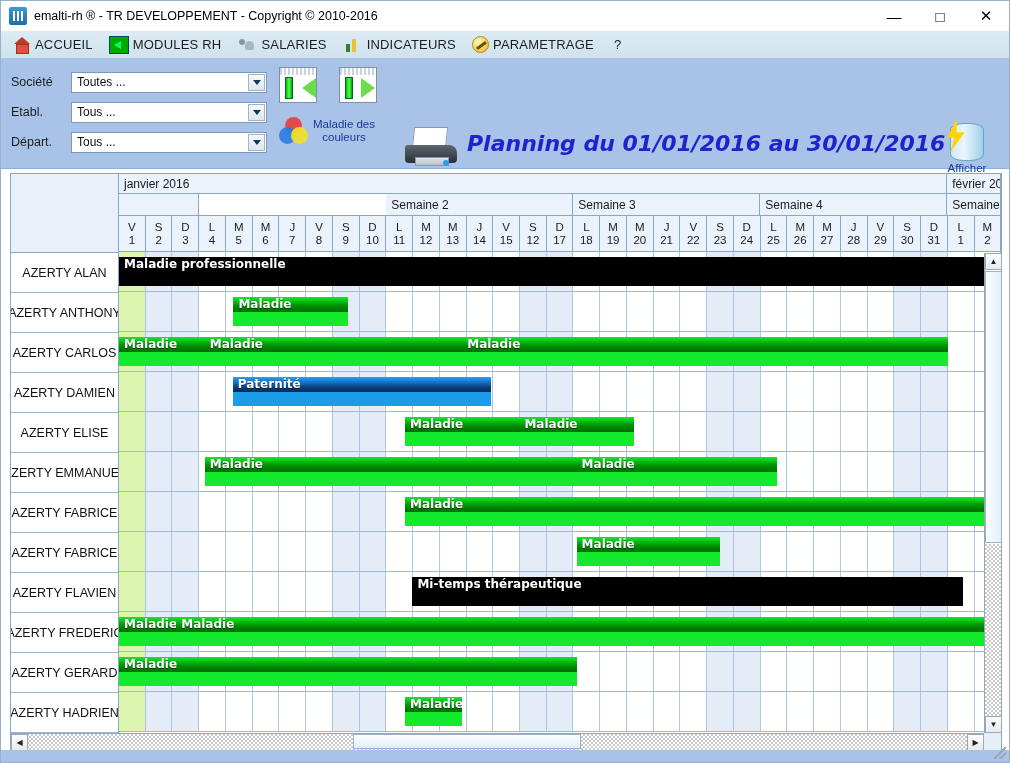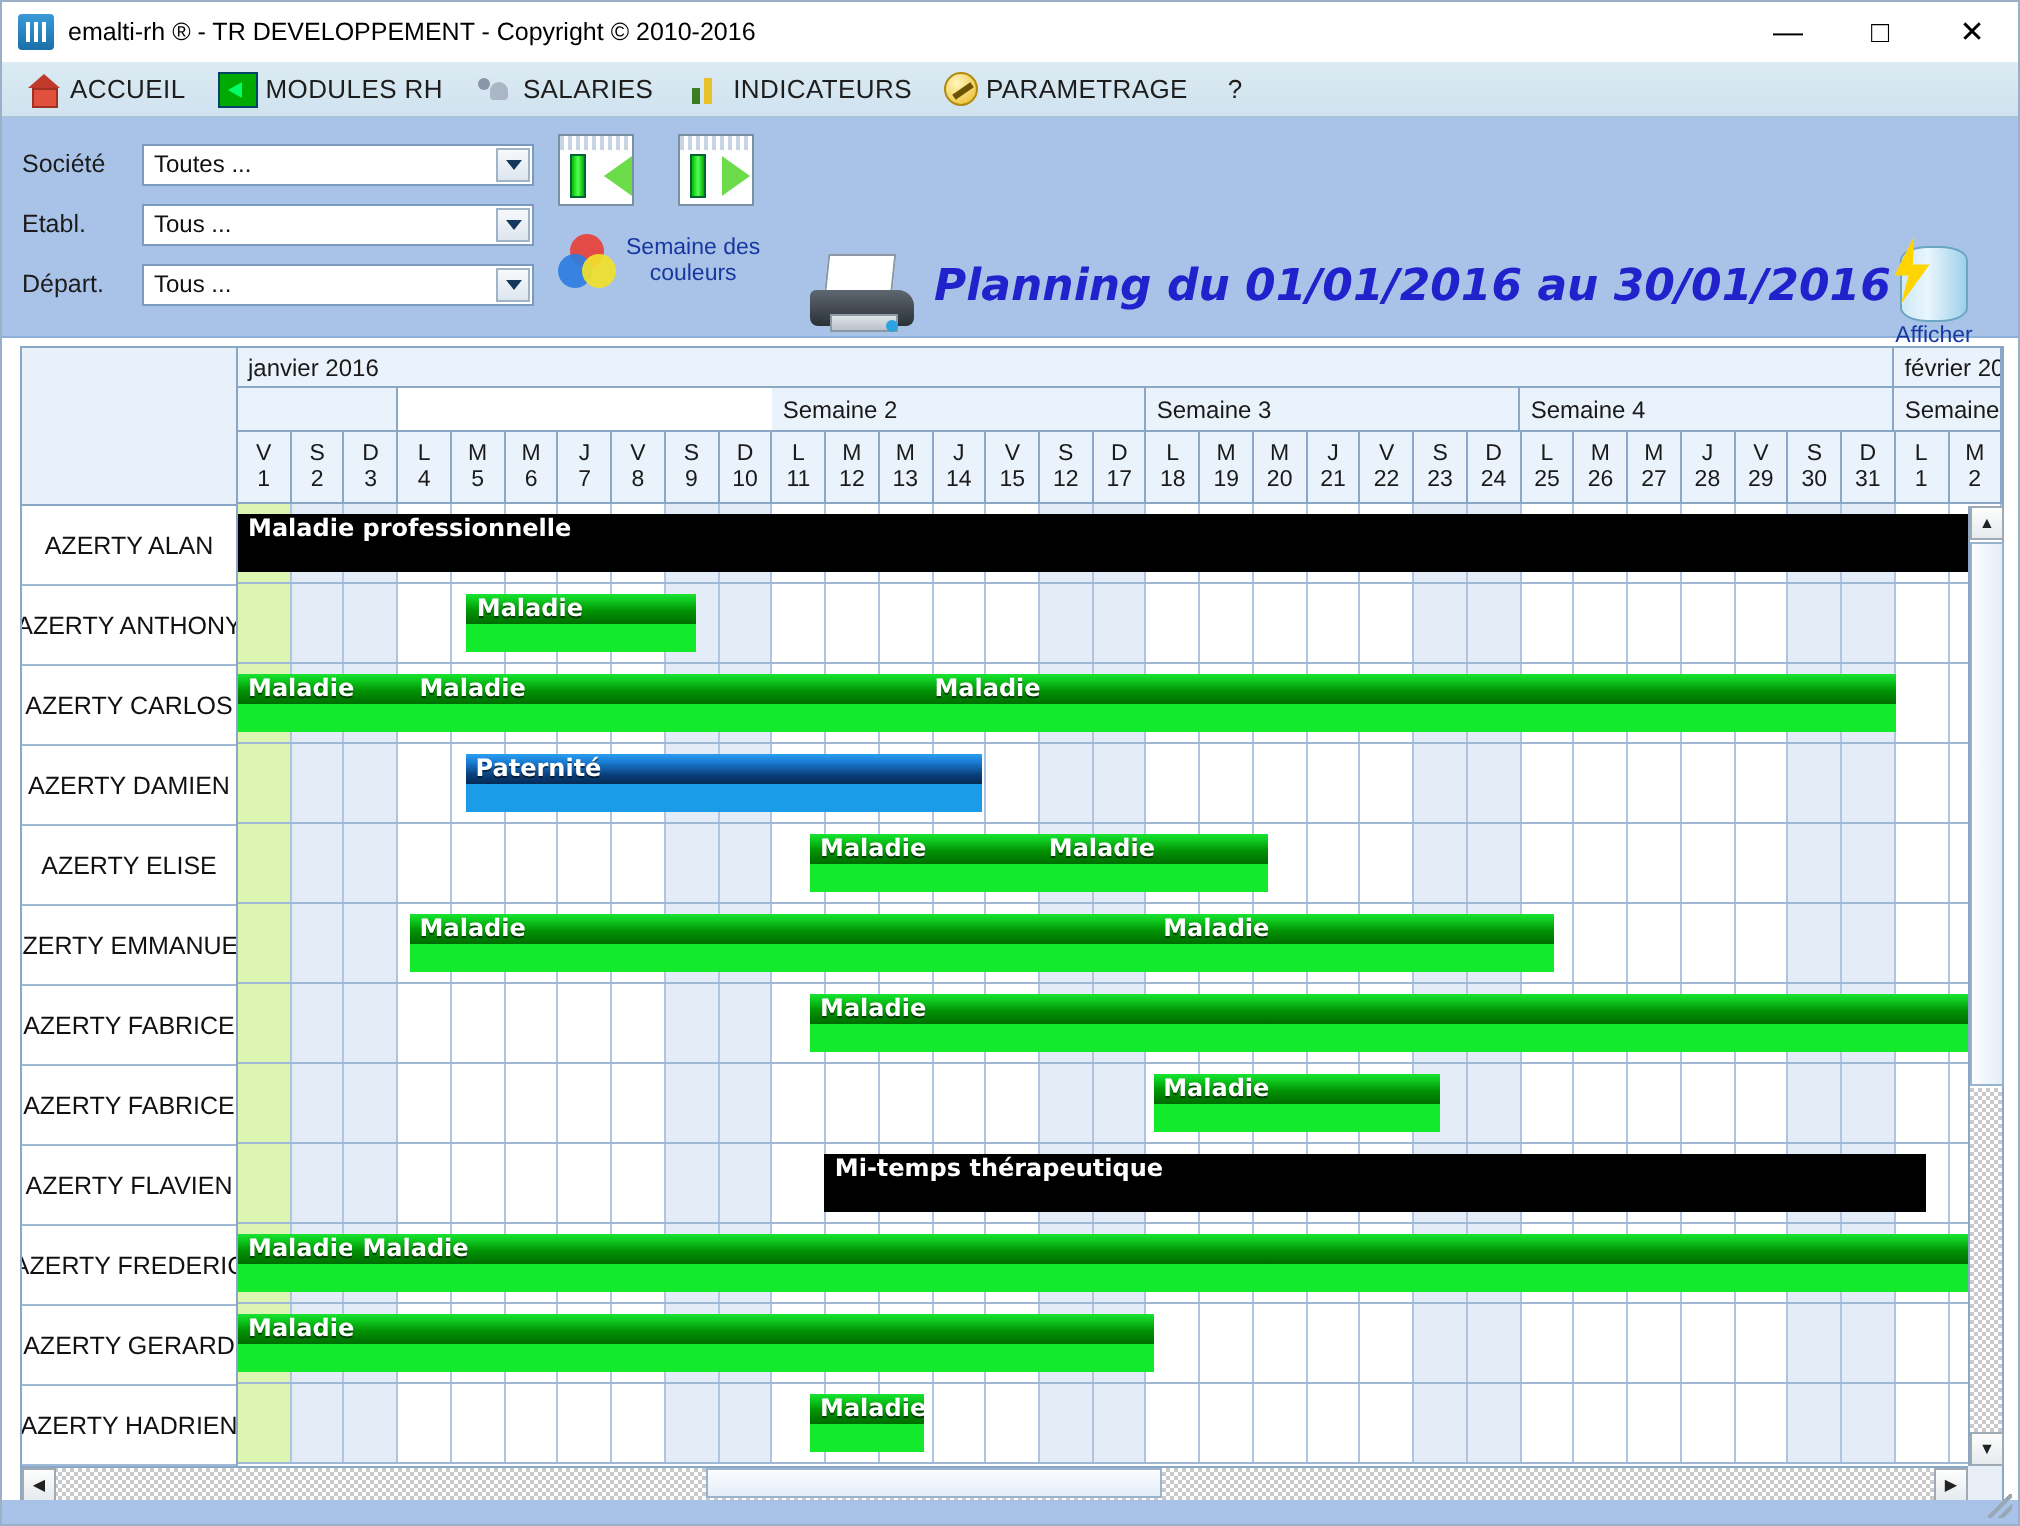--- a/index.html
+++ b/index.html
@@ -353,21 +353,21 @@
       </div>
     </div>
 
     <div class="colormgr" style="left:278px;top:58px;">
       <span class="colorball">
         <i class="cb1"></i>
           <i class="cb2"></i>
           <i class="cb3"></i>
       </span>
       <span class="cmlabel">
-        <span>Semaine des</span><br>
+        <span>Maladie des</span><br>
         <span>couleurs</span>
       </span>
     </div>
 
     <div class="printer">
       <div class="paper"></div>
         <div class="body"></div>
         <div class="tray"></div>
         <div class="dot"></div>
     </div>

